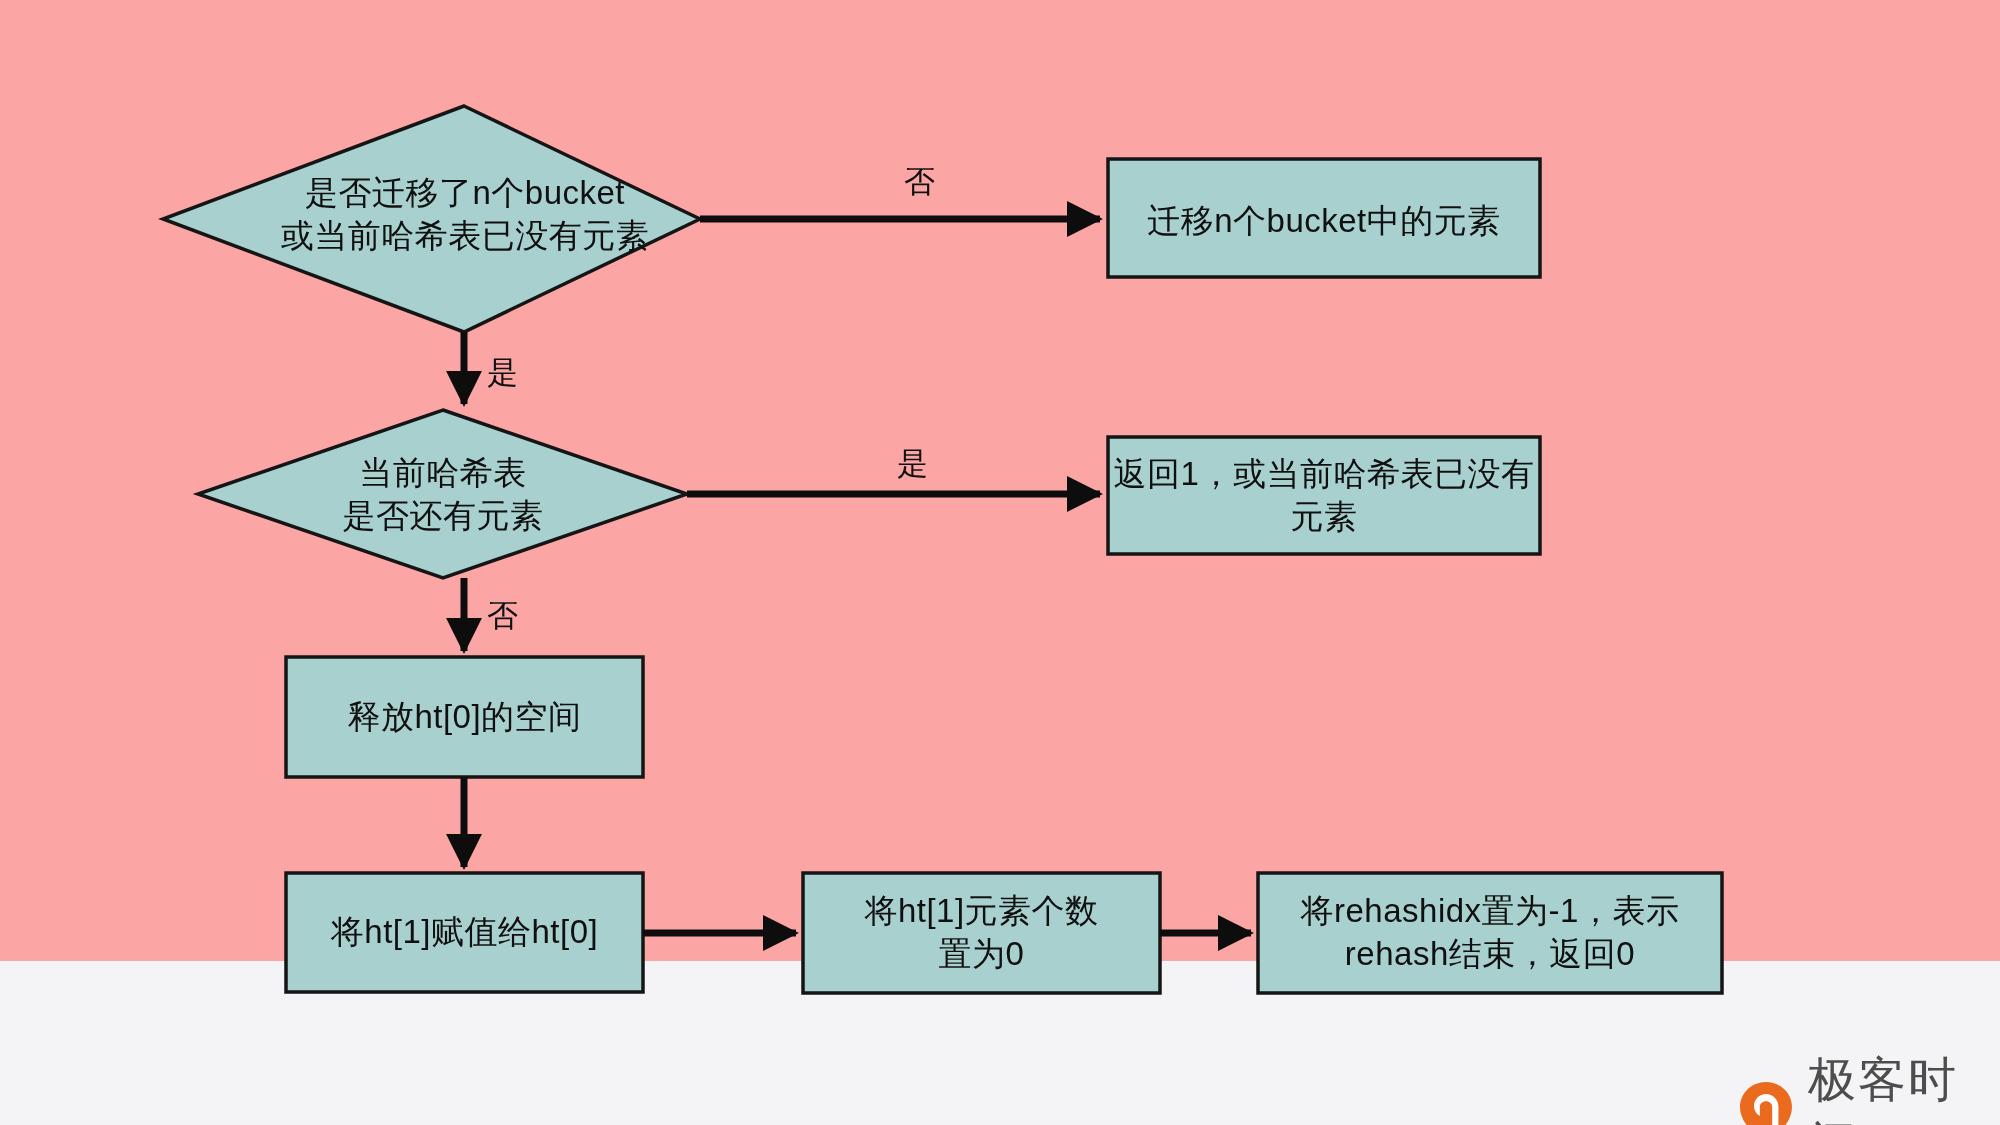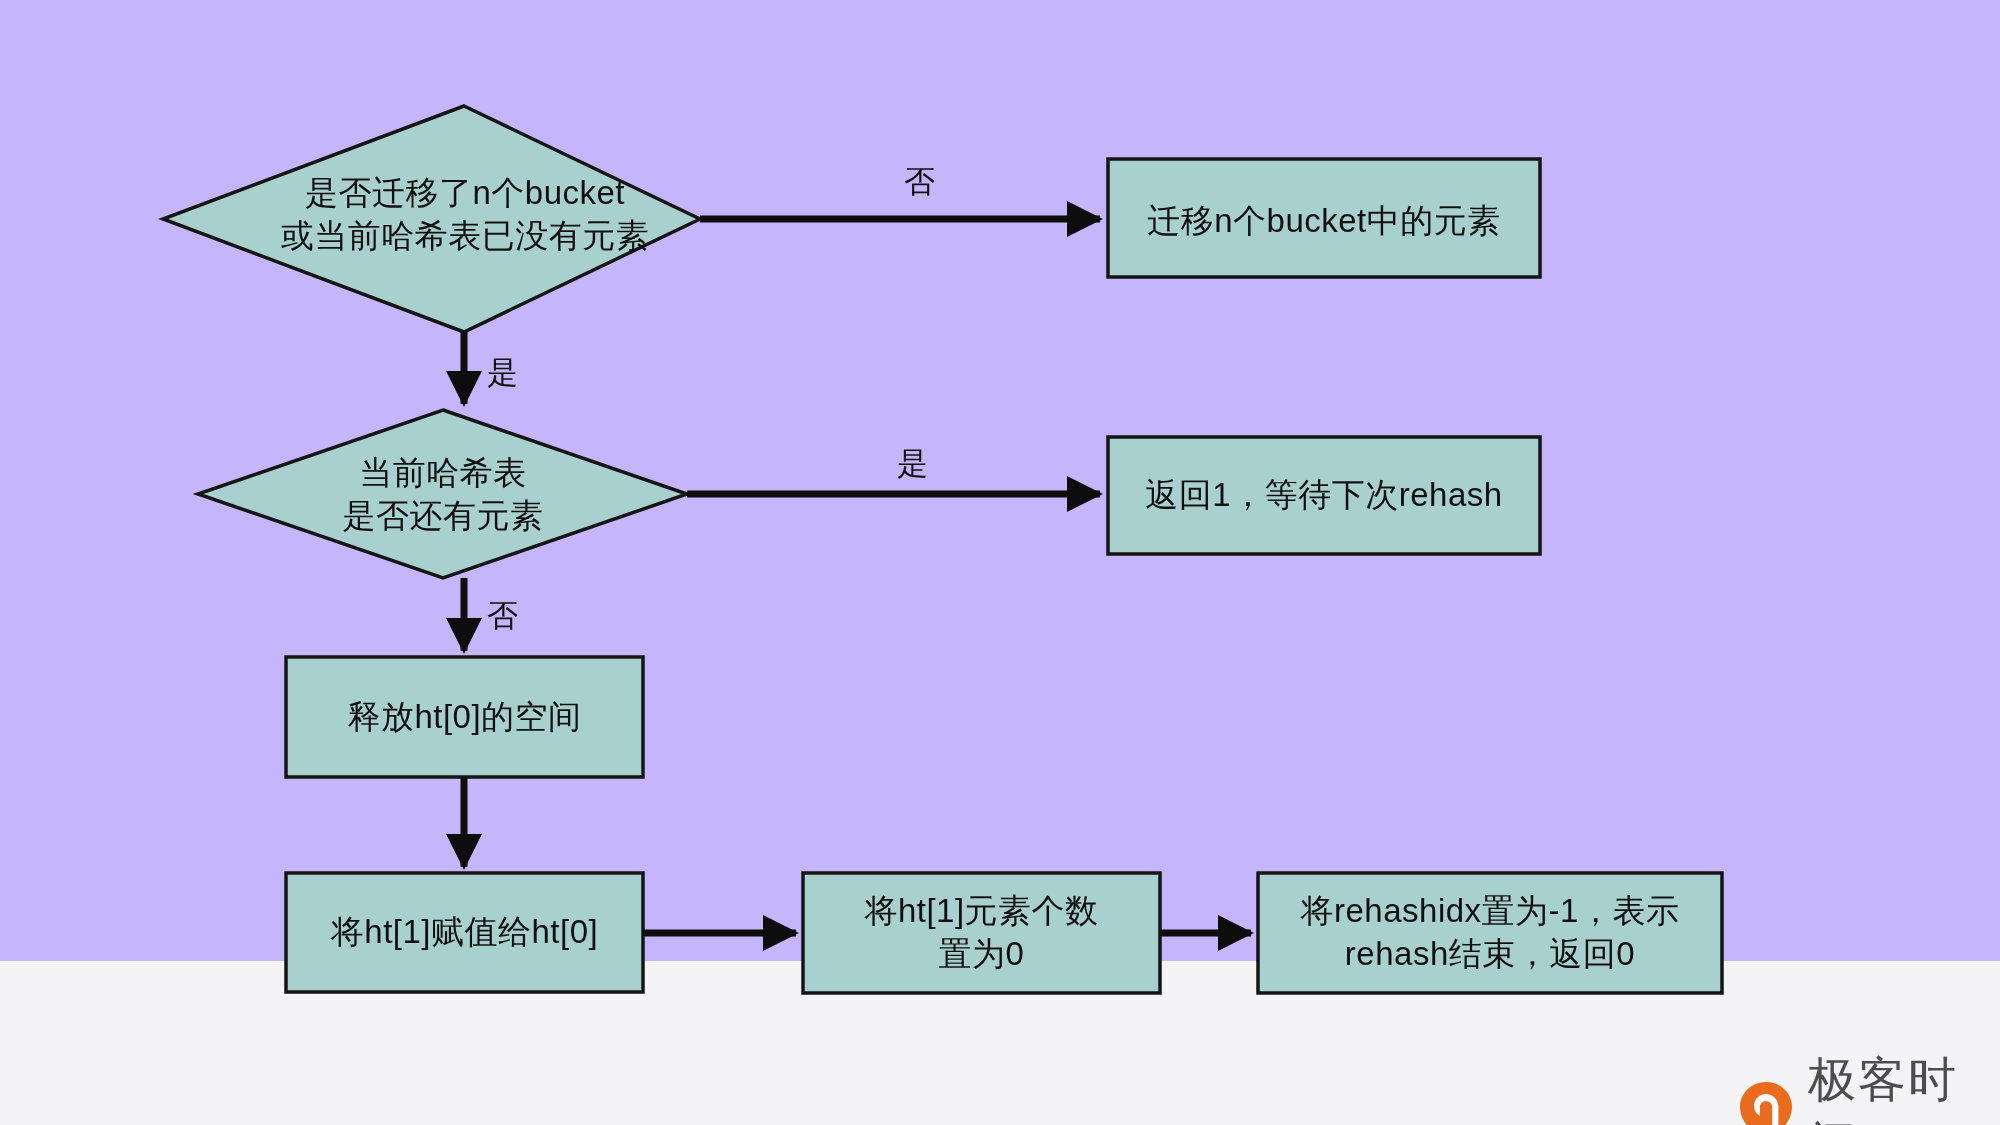--- a/index.html
+++ b/index.html
@@ -11,21 +11,21 @@
     width: 2000px;
     height: 1125px;
     background: #f4f4f6;
     font-family: "Liberation Sans", "DejaVu Sans", sans-serif;
     overflow: hidden;
   }
   #canvas {
     position: relative;
     width: 2000px;
     height: 961px;
-    background: #c4b5fd;
+    background: #fca5a5;
   }
   svg.layer {
     position: absolute;
     left: 0;
     top: 0;
     width: 2000px;
     height: 1125px;
     overflow: visible;
   }
   .node-text {
@@ -113,21 +113,21 @@
   </svg>
 
   <div class="node-text" style="left:210px; top:130px; width:510px; height:170px;">是否迁移了n个bucket
 或当前哈希表已没有元素</div>
 
   <div class="node-text" style="left:1108px; top:162px; width:432px; height:118px;">迁移n个bucket中的元素</div>
 
   <div class="node-text" style="left:268px; top:424px; width:350px; height:142px;">当前哈希表
 是否还有元素</div>
 
-  <div class="node-text" style="left:1108px; top:437px; width:432px; height:117px;">返回1，等待下次rehash</div>
+  <div class="node-text" style="left:1108px; top:437px; width:432px; height:117px;">返回1，或当前哈希表已没有元素</div>
 
   <div class="node-text" style="left:286px; top:657px; width:357px; height:120px;border-radius:28px;">释放ht[0]的空间</div>
 
   <div class="node-text" style="left:286px; top:873px; width:357px; height:119px;text-align:center;">将ht[1]赋值给ht[0]</div>
 
   <div class="node-text" style="left:803px; top:873px; width:357px; height:120px;">将ht[1]元素个数
 置为0</div>
 
   <div class="node-text" style="left:1258px; top:873px; width:464px; height:120px;border-radius:27px;">将rehashidx置为-1，表示
 rehash结束，返回0</div>

